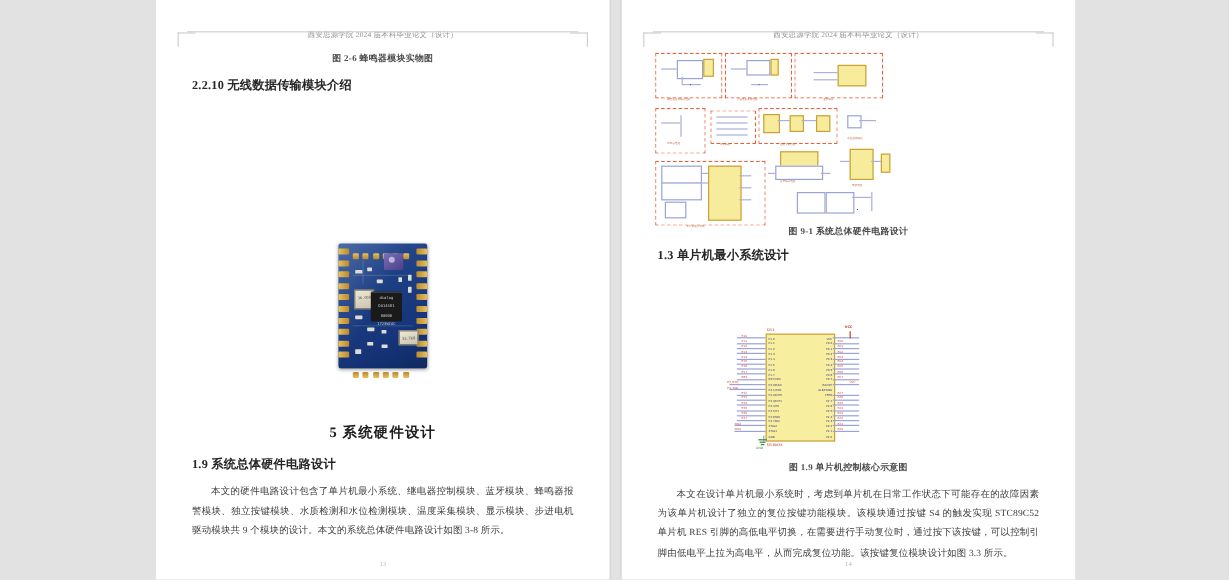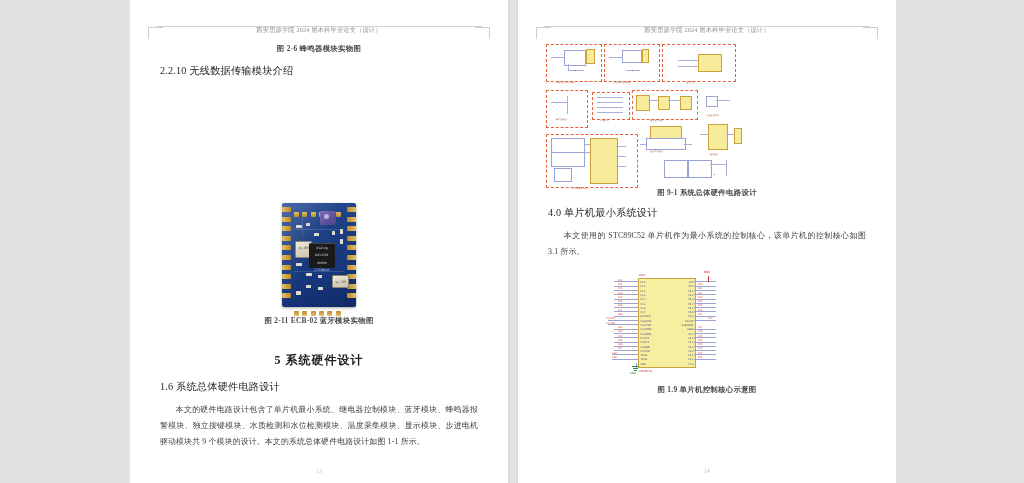--- a/index.html
+++ b/index.html
@@ -38,21 +38,21 @@
   .crop.tl{border-width:1px 0 0 1px;left:18px;top:27px;}
   .crop.tr{border-width:1px 1px 0 0;right:18px;top:27px;}
 
   
   .content{position:absolute;left:30px;right:30px;}
   .fig-cap{
     text-align:center;font-weight:bold;font-size:7.4px;color:#4a4a4a;
     letter-spacing:.3px;
   }
   h2.sec{
-    margin:0;font-size:10.2px;font-weight:normal;color:#262626;
+    margin:0;font-size:10.2px;font-weight:bold;color:#262626;
     letter-spacing:.2px;
   }
   h1.chap{
     margin:0;font-size:12px;font-weight:bold;color:#1f1f1f;text-align:center;
     letter-spacing:1px;
   }
   p.body{
     margin:0;font-size:7.9px;line-height:16.2px;color:#3c3c3c;
     text-align:justify;text-indent:2em;letter-spacing:.15px;
     text-justify:inter-ideograph;
@@ -222,34 +222,31 @@
         <div class="smd" style="left:24px;top:70px;width:6px;height:3px"></div>
         <div class="smd" style="left:36px;top:72px;width:4px;height:3px"></div>
         <div class="smd" style="left:24px;top:82px;width:5px;height:3px"></div>
         <div class="smd" style="left:36px;top:84px;width:5px;height:3px"></div>
         <div class="smd" style="left:50px;top:28px;width:3px;height:4px"></div>
         <div class="smd" style="left:32px;top:30px;width:5px;height:3px"></div>
         <div class="smd" style="left:14px;top:88px;width:5px;height:4px"></div>
       </div>
     </div>
 
-    <div class="content" style="top:316px">
-      <div class="fig-cap">图 2-11 ECB-02 蓝牙模块实物图</div>
-    </div>
 
     <div class="content" style="top:352px">
       <h1 class="chap">5 系统硬件设计</h1>
     </div>
 
     <div class="content" style="top:380px">
-      <h2 class="sec">1.6 系统总体硬件电路设计</h2>
+      <h2 class="sec">1.9 系统总体硬件电路设计</h2>
     </div>
 
     <div class="content" style="top:402px">
-      <p class="body">本文的硬件电路设计包含了单片机最小系统、继电器控制模块、蓝牙模块、蜂鸣器报警模块、独立按键模块、水质检测和水位检测模块、温度采集模块、显示模块、步进电机驱动模块共 9 个模块的设计。本文的系统总体硬件电路设计如图 1-1 所示。</p>
+      <p class="body">本文的硬件电路设计包含了单片机最小系统、继电器控制模块、蓝牙模块、蜂鸣器报警模块、独立按键模块、水质检测和水位检测模块、温度采集模块、显示模块、步进电机驱动模块共 9 个模块的设计。本文的系统总体硬件电路设计如图 3-8 所示。</p>
     </div>
 
     <div class="pagenum">13</div>
   </div>
 
   <div class="page" id="page-right">
     <div class="page-shadow-l" style="left:-2px"></div>
 
     <div class="hdr">
       <span class="hdr-text">西安思源学院 2024 届本科毕业论文（设计）</span>
@@ -336,26 +333,23 @@
       <div class="wire" style="left:192px;top:124px;width:16px"></div>
       <div class="wireV" style="left:208px;top:120px;height:16px"></div>
       <div class="dot" style="left:196px;top:134px"></div>
     </div>
 
     <div class="content" style="top:188px">
       <div class="fig-cap">图 9-1 系统总体硬件电路设计</div>
     </div>
 
     <div class="content" style="top:206px">
-      <h2 class="sec">4.0 单片机最小系统设计</h2>
-    </div>
-
-    <div class="content" style="top:228px">
-      <p class="body">本文使用的 STC89C52 单片机作为最小系统的控制核心，该单片机的控制核心如图 3.1 所示。</p>
-    </div>
+      <h2 class="sec">1.3 单片机最小系统设计</h2>
+    </div>
+
 
     <div class="sch2" style="top:272px">
       <div class="mcu">
         <div class="ref">STC1</div>
         <div class="part">STC89C5C</div>
         <div class="pl" style="top:2px">P1.0</div>
         <div class="pl" style="top:6.3px">P1.1</div>
         <div class="pl" style="top:10.6px">P1.2</div>
         <div class="pl" style="top:14.9px">P1.3</div>
         <div class="pl" style="top:19.2px">P1.4</div>
@@ -483,17 +477,20 @@
         <i style="width:5px;height:.8px;margin-top:1px"></i>
         <i style="width:3px;height:.8px;margin-top:1px"></i>
       </div>
       <div class="gndlbl" style="left:112px;top:100px">GND</div>
     </div>
 
     <div class="content" style="top:385px">
       <div class="fig-cap">图 1.9 单片机控制核心示意图</div>
     </div>
 
+    <div class="content" style="top:404px">
+      <p class="body">本文在设计单片机最小系统时，考虑到单片机在日常工作状态下可能存在的故障因素为该单片机设计了独立的复位按键功能模块。该模块通过按键 S4 的触发实现 STC89C52 单片机 RES 引脚的高低电平切换，在需要进行手动复位时，通过按下该按键，可以控制引脚由低电平上拉为高电平，从而完成复位功能。该按键复位模块设计如图 3.3 所示。</p>
+    </div>
 
     <div class="pagenum">14</div>
   </div>
 
 </div>
 
 </body></html>

